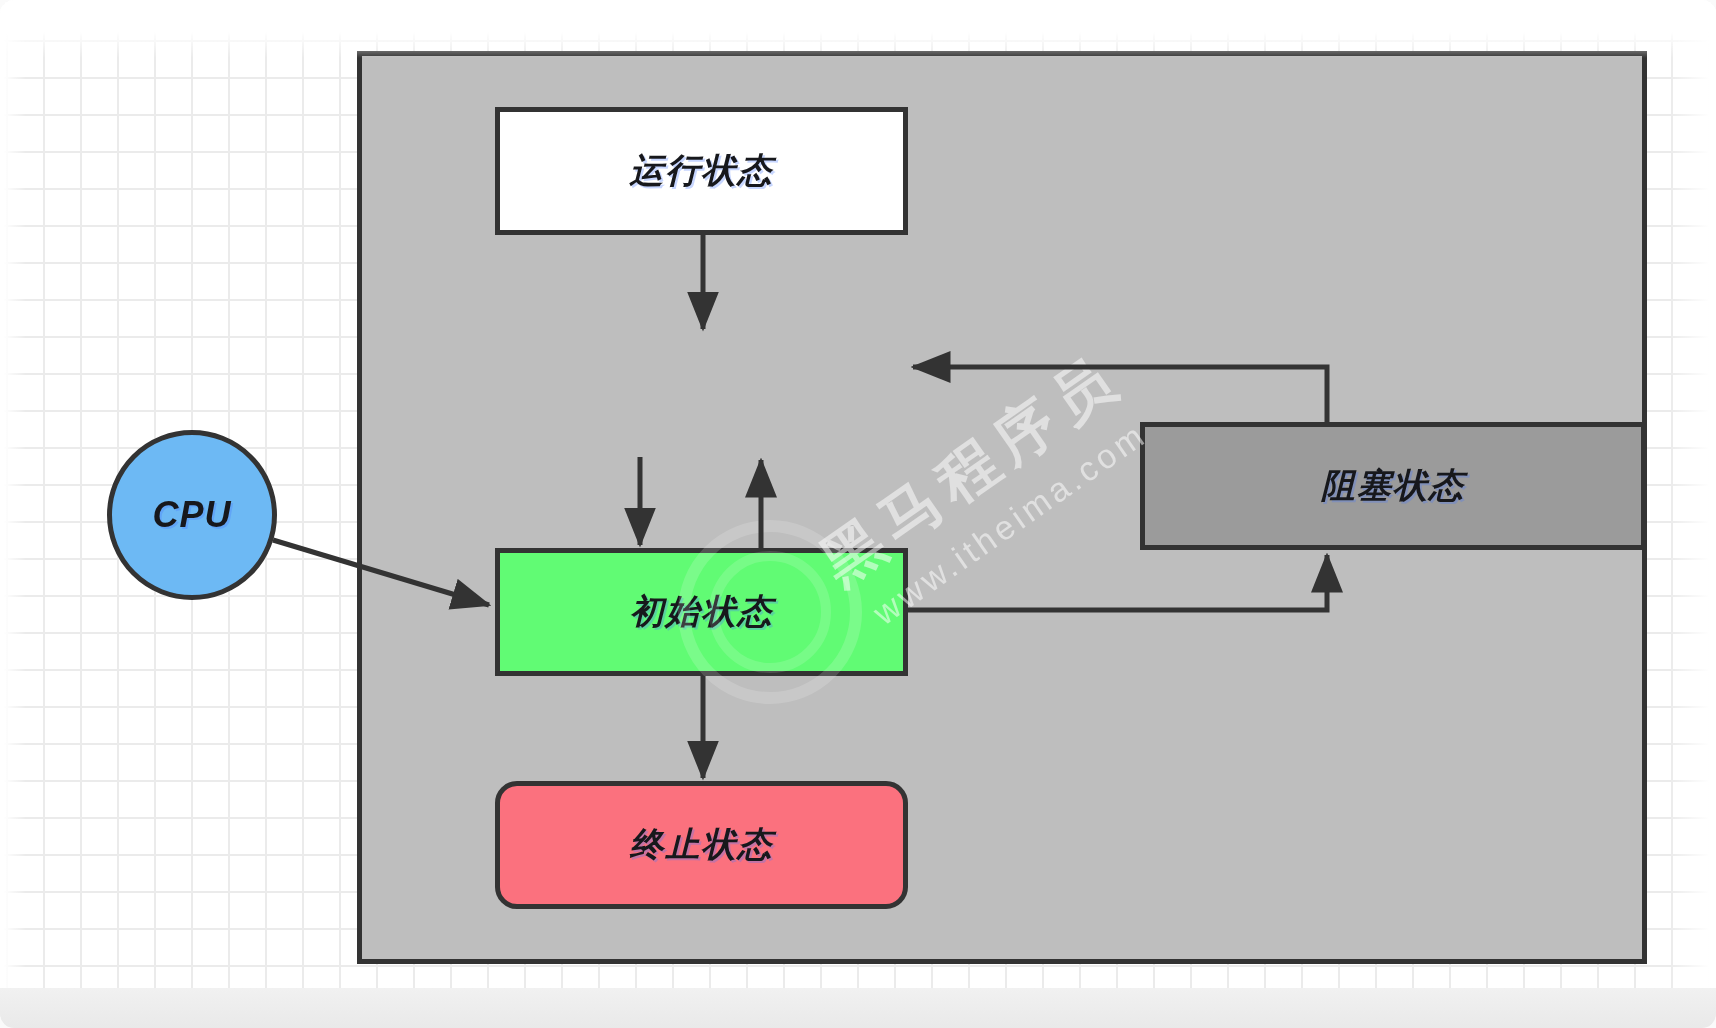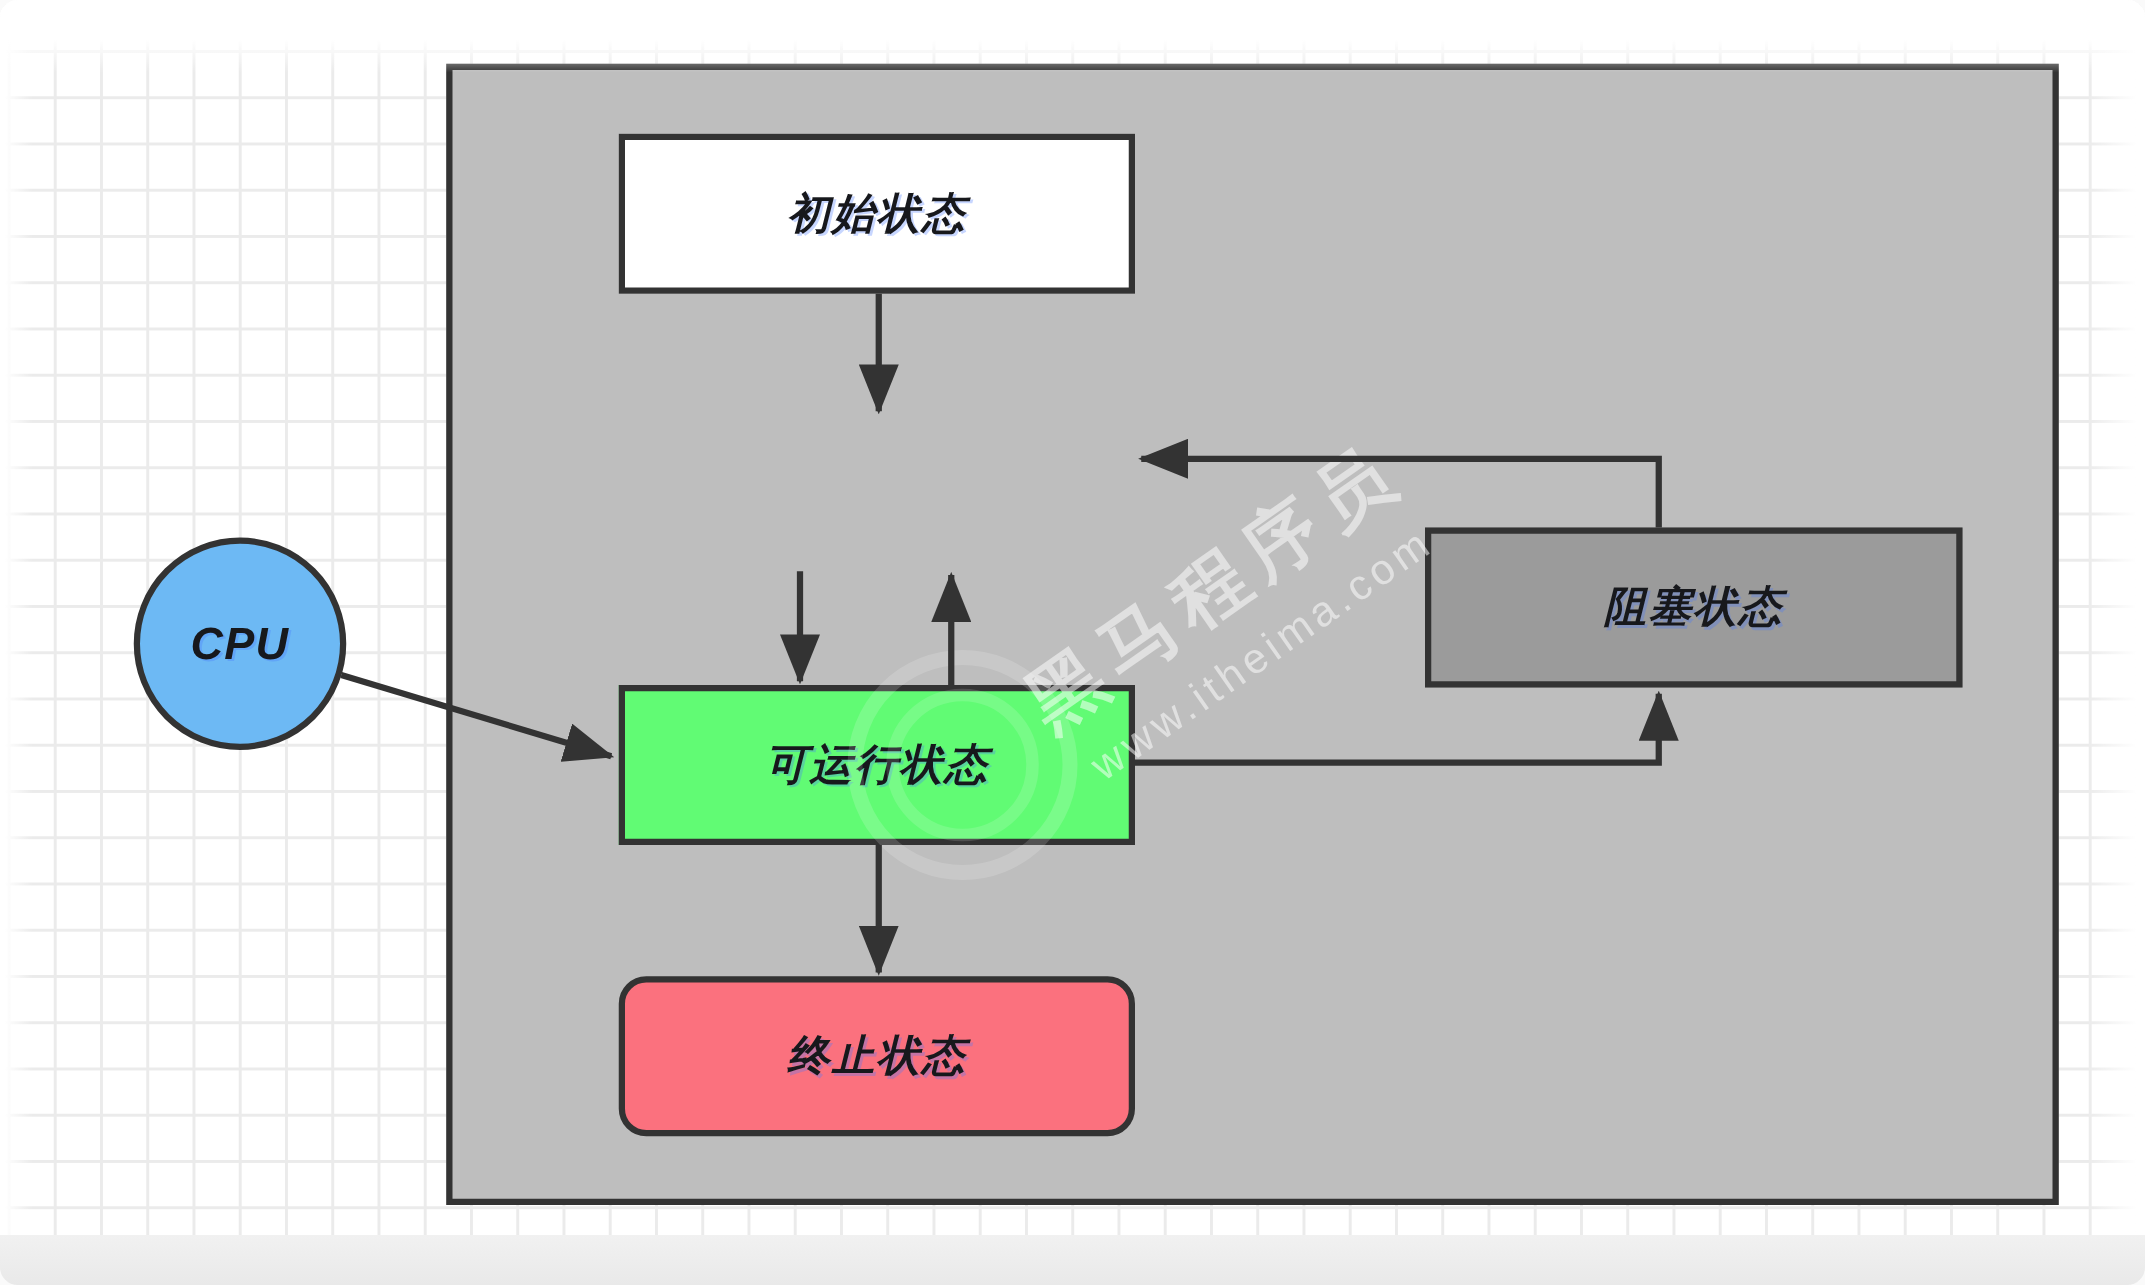--- a/index.html
+++ b/index.html
@@ -65,21 +65,21 @@
     font-style: italic;
     color: #17181c;
     letter-spacing: 2px;
     text-shadow: 2px 2px 0 rgba(70,120,255,0.30);
     white-space: nowrap;
   }
   .node-initial    { left: 495px; top: 107px; width: 413px; height: 128px; background: #ffffff; }
   .node-runnable   { left: 495px; top: 332px; width: 413px; height: 125px; background: #f9f967; }
   .node-running    { left: 495px; top: 548px; width: 413px; height: 128px; background: #61fb74; }
   .node-terminated { left: 495px; top: 781px; width: 413px; height: 128px; background: #fb717e; border-radius: 22px; }
-  .node-blocked    { left: 1140px; top: 422px; width: 430px; height: 128px; background: #9b9b9b; }
+  .node-blocked    { left: 1140px; top: 422px; width: 506px; height: 128px; background: #9b9b9b; }
   .node-cpu {
     left: 107px; top: 430px; width: 170px; height: 170px;
     border-radius: 50%;
     background: #6db9f4;
     text-align: center;
   }
   .node-cpu span { font-size: 36px; letter-spacing: 1px; }
 
   
   .watermark {
@@ -105,24 +105,24 @@
   }
 </style>
 </head>
 <body>
 
 <div id="screen">
 
   <div class="container-box"></div>
 
   <div class="node node-initial">
-    <span>初始状态</span>
+    <span>运行状态</span>
   </div>
   <div class="node node-running">
-    <span>可运行状态</span>
+    <span>初始状态</span>
   </div>
   <div class="node node-terminated">
     <span>终止状态</span>
   </div>
   <div class="node node-blocked">
     <span>阻塞状态</span>
   </div>
   <div class="node node-cpu">
     <span>CPU</span>
   </div>

